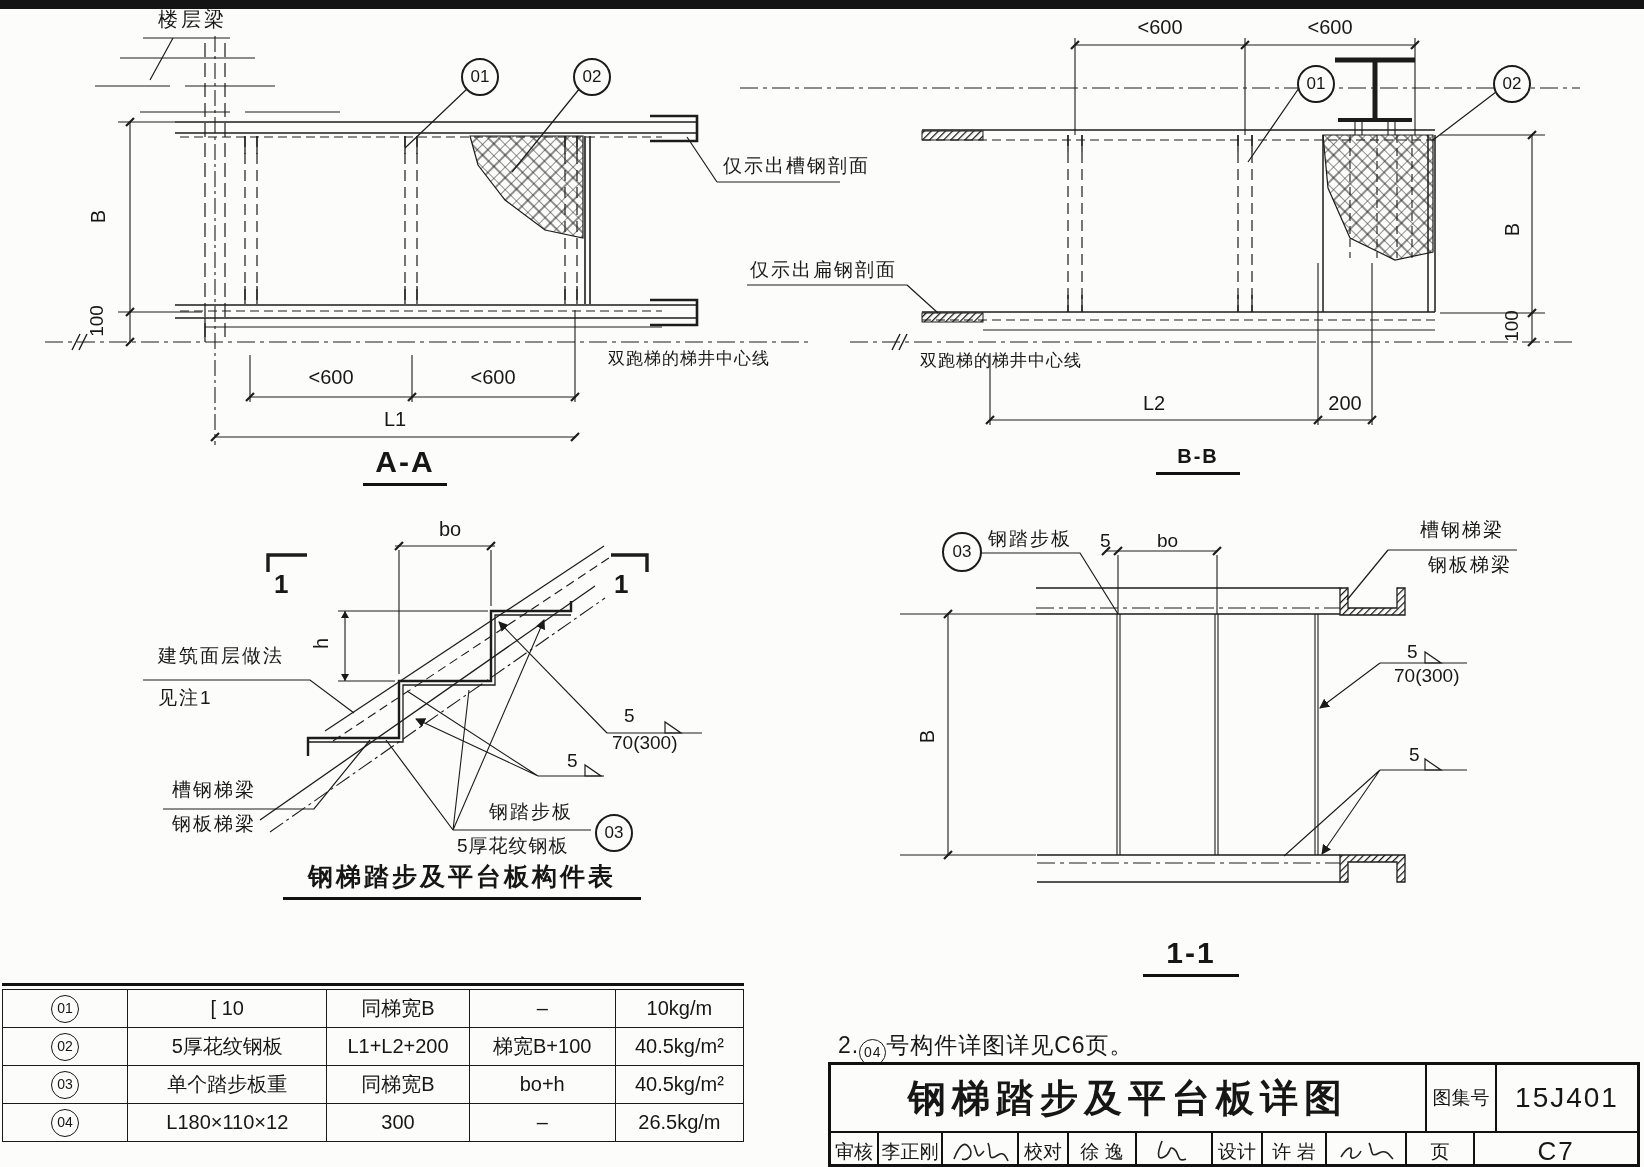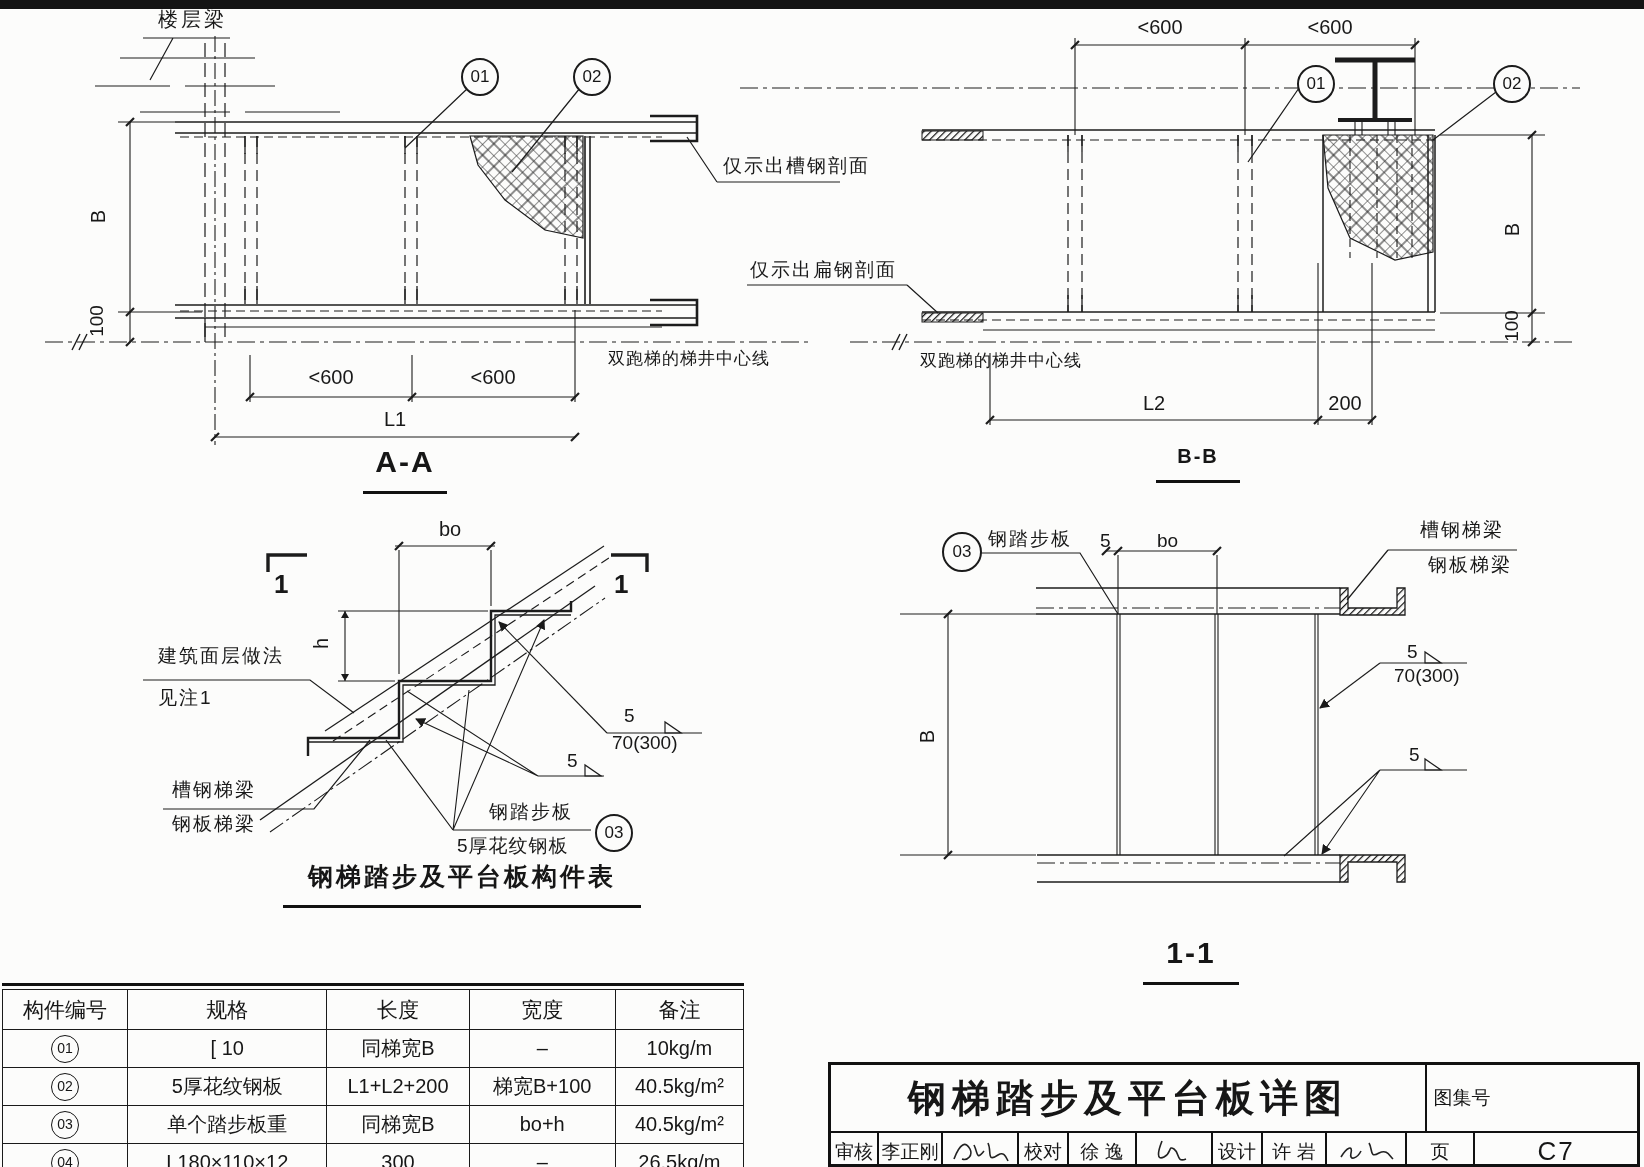--- a/index.html
+++ b/index.html
@@ -6,21 +6,21 @@
   .page{position:relative;width:1644px;height:1167px;background:#fcfcfb;overflow:hidden;
         font-family:"Liberation Sans","DejaVu Sans",sans-serif;color:#161616;}
   .scanbar{position:absolute;left:0;top:0;width:1644px;height:9px;background:#141414;}
   svg{position:absolute;overflow:visible;}
   .lbl{position:absolute;white-space:nowrap;color:#181818;line-height:1.15;}
   .c{text-align:center;}
   .rot{transform:rotate(-90deg);transform-origin:center center;}
   .callout{position:absolute;width:34px;height:34px;border:2px solid #1b1b1b;border-radius:50%;
            display:flex;align-items:center;justify-content:center;font-size:17px;background:#fcfcfb;}
   .title{position:absolute;font-weight:bold;text-align:center;border-bottom:3px solid #111;
-         padding-bottom:12px;letter-spacing:2px;}
+         padding-bottom:4px;letter-spacing:2px;}
   
   .tblwrap{position:absolute;left:2px;top:983px;width:742px;border-top:3px solid #111;padding-top:3px;}
   .ctable{border-collapse:collapse;width:742px;table-layout:fixed;}
   .ctable td{border:1.6px solid #1a1a1a;text-align:center;vertical-align:middle;
              font-size:20px;padding:0 2px;overflow:hidden;}
   .ctable tr.hd td{font-size:21px;height:39px;}
   .ctable tr td{height:37px;}
   .circle-num{display:inline-block;width:26px;height:26px;border:1.6px solid #151515;border-radius:50%;
               line-height:25px;font-size:14px;text-align:center;}
   .circle-sm{display:inline-block;width:25px;height:25px;border:1.5px solid #151515;border-radius:50%;
@@ -291,27 +291,20 @@
   <div class="tblwrap">
     <table class="ctable">
       <colgroup>
           <col style="width:125px">
           <col style="width:199px">
           <col style="width:142px">
           <col style="width:146px">
           <col style="width:128px">
         </colgroup>
       <tbody>
-          <tr class="hd">
-        <td>构件编号</td>
-        <td>规格</td>
-        <td>长度</td>
-        <td>宽度</td>
-        <td>备注</td>
-      </tr>
       <tr>
         <td><span class="circle-num">01</span></td>
         <td>[ 10</td>
         <td>同梯宽B</td>
         <td>–</td>
         <td>10kg/m</td>
       </tr>
       <tr>
         <td><span class="circle-num">02</span></td>
         <td>5厚花纹钢板</td>
@@ -330,27 +323,31 @@
         <td><span class="circle-num">04</span></td>
         <td>L180×110×12</td>
         <td>300</td>
         <td>–</td>
         <td>26.5kg/m</td>
       </tr>
     </tbody>
       </table>
   </div>
 
+  <div class="lbl" style="left:838px;top:1032px;font-size:23px;letter-spacing:1px">
+    <span>2.</span><span class="circle-sm">04</span><span>号构件详图详见C6页。</span>
+  </div>
 
   <div class="tb">
     <div class="row1">
       <div class="cell" style="width:596px">
           <span class="bigtitle">钢梯踏步及平台板详图</span>
         </div>
       <div class="cell" style="width:70px;font-size:19px">图集号</div>
+      <div class="cell" style="flex:1;font-size:28px;letter-spacing:2px">15J401</div>
     </div>
     <div class="row2">
       <div class="cell" style="width:48px;font-size:19px">审核</div>
       <div class="cell" style="width:64px;font-size:19px">李正刚</div>
       <div class="cell" style="width:76px">
         <svg width="64" height="30" viewBox="0 0 64 30" style="position:static">
           <path d="M6,22 C12,6 18,4 22,12 C25,18 20,24 14,22 M26,8 C30,16 28,24 36,14 M40,6 C44,14 38,26 50,18 C56,14 58,20 60,24" stroke="#222" stroke-width="1.6" fill="none"></path>
         </svg>
       </div>
       <div class="cell" style="width:50px;font-size:19px">校对</div>

